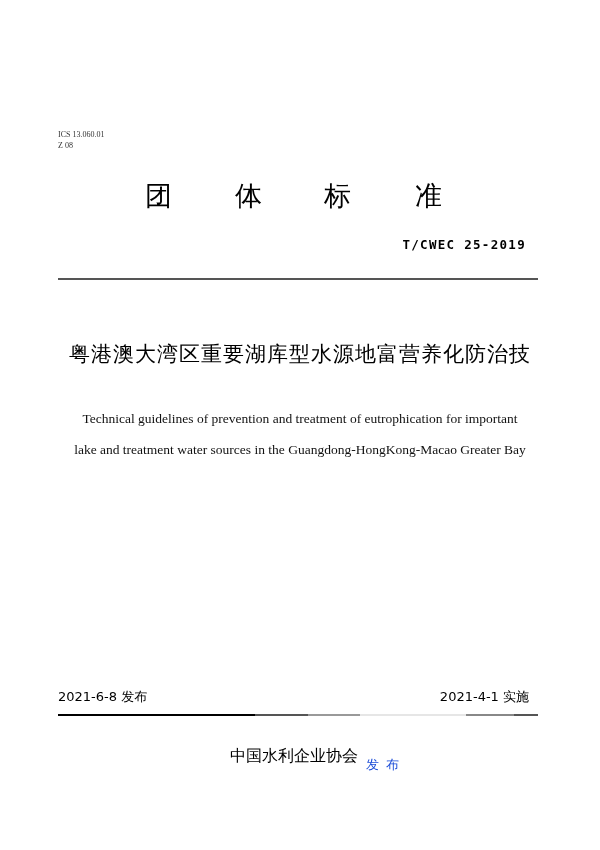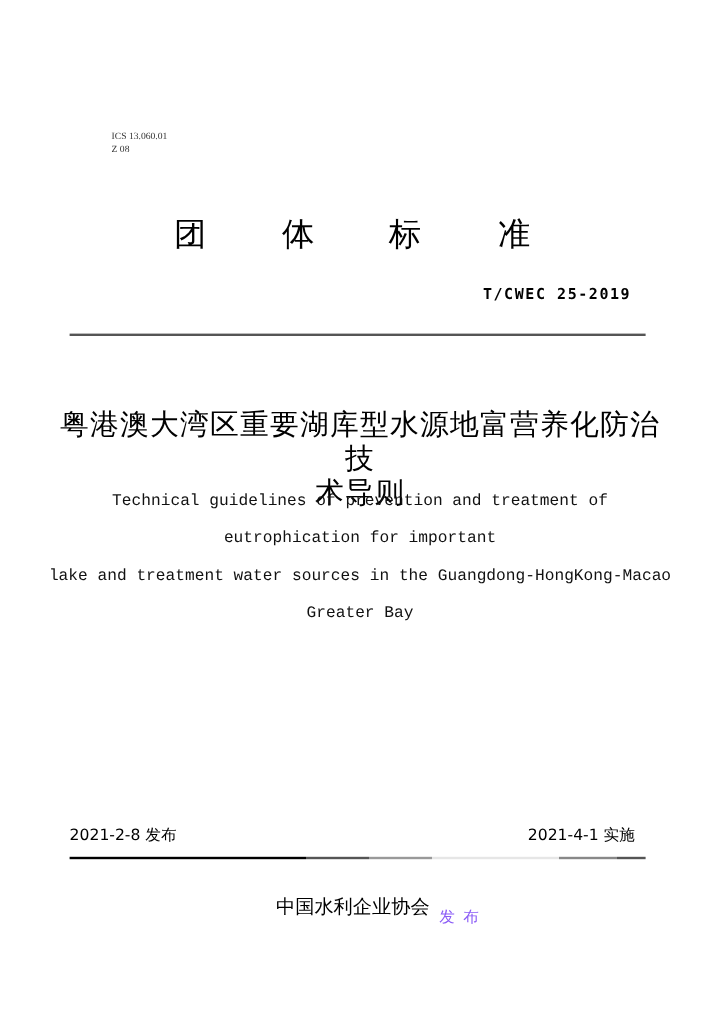--- a/index.html
+++ b/index.html
@@ -12,26 +12,25 @@
       height: 850px;
       position: relative;
       overflow: hidden;
       color: #111111;
       font-family: "DejaVu Sans", sans-serif;
     }
     .abs { position: absolute; }
 
     .class-codes {
       left: 58px;
-      top: 108px;
+      top: 129px;
       font-family: "Liberation Serif", serif;
       font-size: 8px;
       line-height: 11px;
       color: #333;
-      margin-left: 35px;
     }
 
     .doc-type {
       top: 178px;
       left: 0;
       width: 600px;
       height: 36px;
     }
     .doc-type span {
       position: absolute;
@@ -59,32 +58,32 @@
       width: 480px;
       height: 1.5px;
       background: #555;
     }
 
     .title-zh {
       left: 40px;
       width: 520px;
       top: 340px;
       text-align: center;
-      font-size: 24px;
+      font-size: 21px;
       line-height: 28px;
       color: #000;
       letter-spacing: 1px;
     }
 
     .title-en {
       left: 40px;
       width: 520px;
       top: 403px;
       text-align: center;
-      font-family: Liberation Mono, monospace;
+      font-family: Liberation Serif, serif;
       font-size: 13.5px;
       line-height: 31px;
       color: #111;
     }
 
     .date-issue {
       left: 58px;
       top: 689px;
       font-size: 13px;
       line-height: 16px;
@@ -119,21 +118,21 @@
       font-size: 16px;
       line-height: 28px;
       color: #000;
     }
     .issue-label {
       left: 366px;
       top: 757px;
       font-size: 13px;
       line-height: 16px;
       letter-spacing: 7px;
-      color: #8b5cf6;
+      color: #1d4ed8;
     }
   </style>
 </head>
 <body>
 
 <div class="abs class-codes">
   <div>ICS 13.060.01</div>
   <div>Z 08</div>
 </div>
 
@@ -145,29 +144,28 @@
 </div>
 
 <div class="abs std-numbers">
   <div>T/CWEC 25-2019</div>
 </div>
 
 <div class="abs rule-top"></div>
 
 <div class="abs title-zh">
   <div>粤港澳大湾区重要湖库型水源地富营养化防治技</div>
-  <div>术导则</div>
 </div>
 
 <div class="abs title-en">
   <div>Technical guidelines of prevention and treatment of eutrophication for important</div>
   <div>lake and treatment water sources in the Guangdong-HongKong-Macao Greater Bay</div>
 </div>
 
-<div class="abs date-issue">2021-2-8 发布</div>
+<div class="abs date-issue">2021-6-8 发布</div>
 <div class="abs date-impl">2021-4-1 实施</div>
 
 <div class="abs rule-bottom"></div>
 
 <div class="abs orgs">
   <div>中国水利企业协会</div>
 </div>
 <div class="abs issue-label">发布</div>
 
 </body></html>

